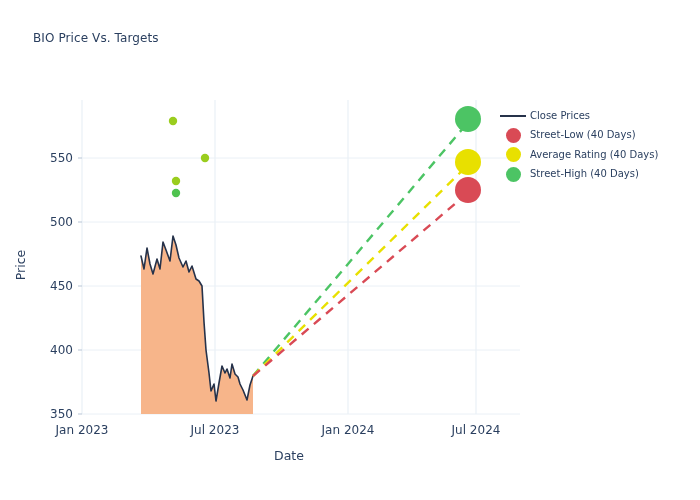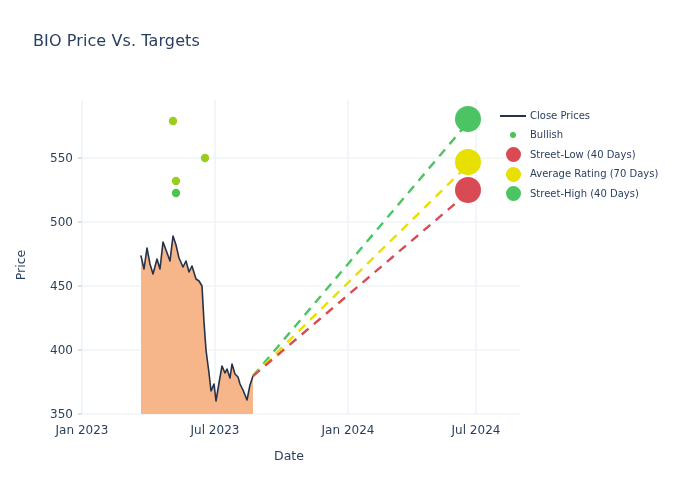--- a/index.html
+++ b/index.html
@@ -18,21 +18,21 @@
   #chart-root {
     position: absolute;
     left: 0; top: 0;
     width: 700px;
     height: 500px;
   }
   #chart-title {
     position: absolute;
     left: 33px;
     top: 31px;
-    font-size: 16px;
+    font-size: 12px;
     font-weight: normal;
     color: #2a3f5f;
     letter-spacing: 0.1px;
     white-space: nowrap;
   }
   svg.plot {
     position: absolute;
     left: 0; top: 0;
   }
   .tick-label {
@@ -153,35 +153,29 @@
 
   <div id="legend">
     <div class="legend-row">
       <span class="legend-swatch">
           <span class="swatch-line"></span>
         </span>
       <span class="legend-text">Close Prices</span>
     </div>
     <div class="legend-row">
       <span class="legend-swatch">
-          <span class="swatch-dot" style="width:6px;height:6px;background:#4FC34F;"></span>
-        </span>
-      <span class="legend-text">Bullish</span>
-    </div>
-    <div class="legend-row">
-      <span class="legend-swatch">
           <span class="swatch-dot" style="width:15px;height:15px;background:#D94A55;"></span>
         </span>
       <span class="legend-text">Street-Low (40 Days)</span>
     </div>
     <div class="legend-row">
       <span class="legend-swatch">
           <span class="swatch-dot" style="width:15px;height:15px;background:#E8E000;"></span>
         </span>
-      <span class="legend-text">Average Rating (70 Days)</span>
+      <span class="legend-text">Average Rating (40 Days)</span>
     </div>
     <div class="legend-row">
       <span class="legend-swatch">
           <span class="swatch-dot" style="width:15px;height:15px;background:#4CC464;"></span>
         </span>
       <span class="legend-text">Street-High (40 Days)</span>
     </div>
   </div>
 
 </div>

